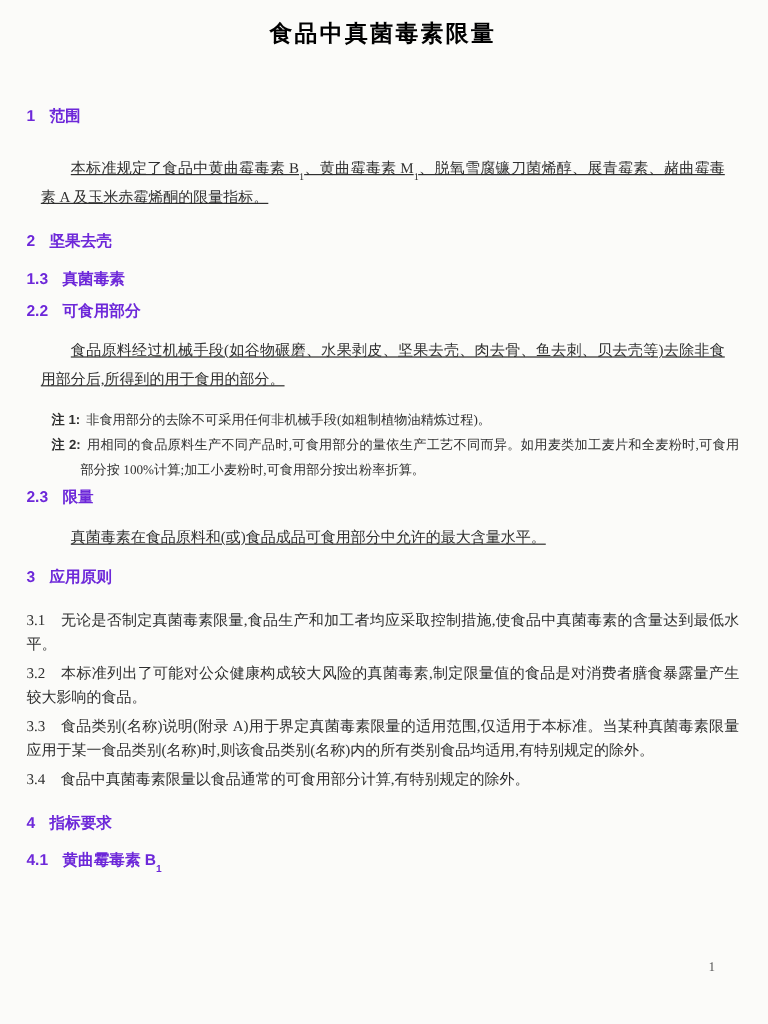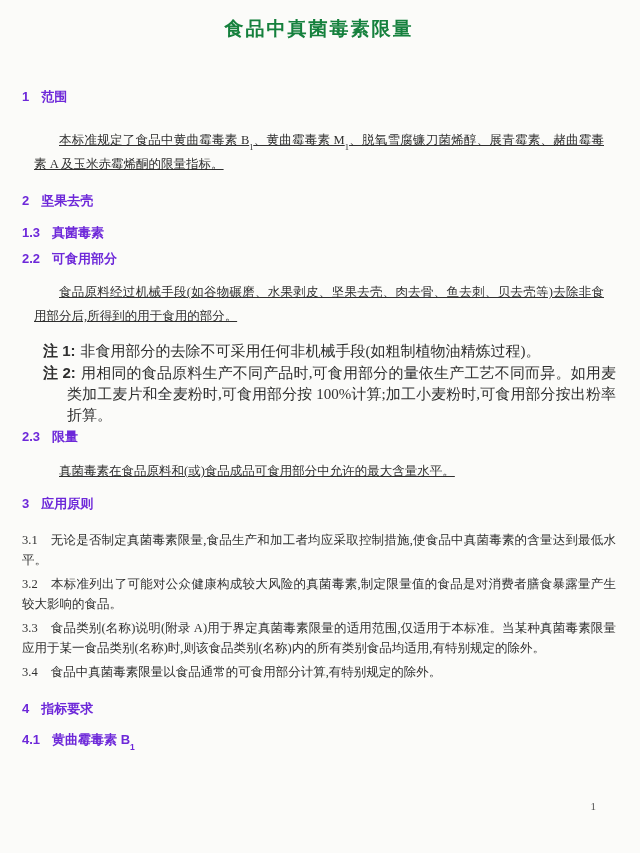--- a/index.html
+++ b/index.html
@@ -17,21 +17,21 @@
     overflow:hidden;
   }
   .doc-title{
     margin:2px 0 0;
     text-align:center;
     font-family:"Liberation Sans","DejaVu Sans",sans-serif;
     font-weight:700;
     font-size:19px;
     line-height:22px;
     letter-spacing:2px;
-    color:#15803d;
+    color:#000000;
   }
   .h1, .h2{
     font-family:"Liberation Sans","DejaVu Sans",sans-serif;
     font-weight:700;
     font-size:13px;
     line-height:18px;
     color:#6d28d9;
     margin:0;
   }
   .h1 .num, .h2 .num{display:inline-block;margin-right:12px;font-weight:700;}
@@ -51,21 +51,21 @@
     text-decoration:underline;
   }
   .p-scope{margin-top:22px;}
   .p-21{margin-top:16px;}
   .p-22{margin-top:12px;}
   .p-23{margin-top:13px;}
   .notes{margin-top:0;}
   .note{
     margin:0 0 0 45px;
     text-indent:-24px;
-    font-size:15px;
+    font-size:11px;
     line-height:21px;
     text-align:justify;
   }
   .note-label{
     font-family:"Liberation Sans","DejaVu Sans",sans-serif;
     font-weight:700;
     margin-right:5px;
   }
   .clauses{margin-top:17px;}
   .clause{

